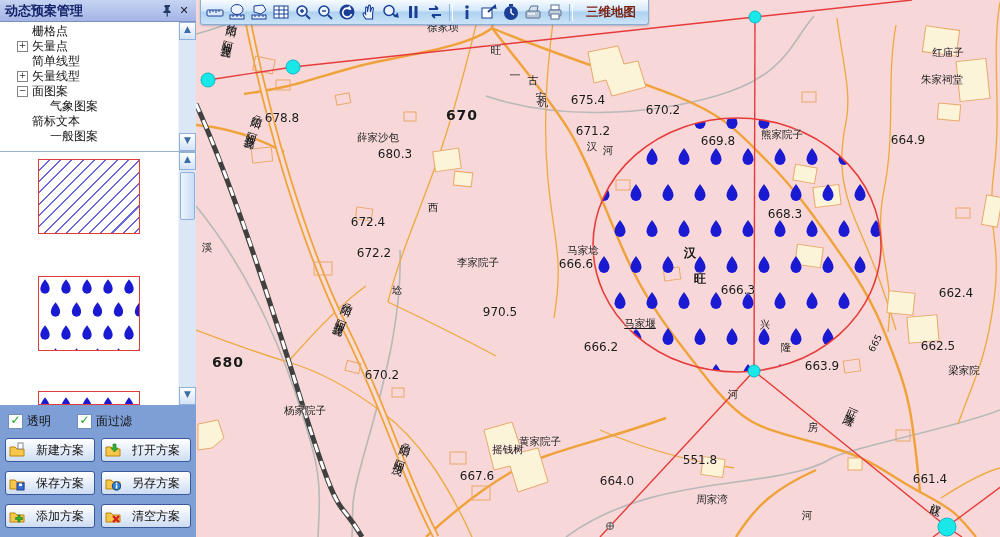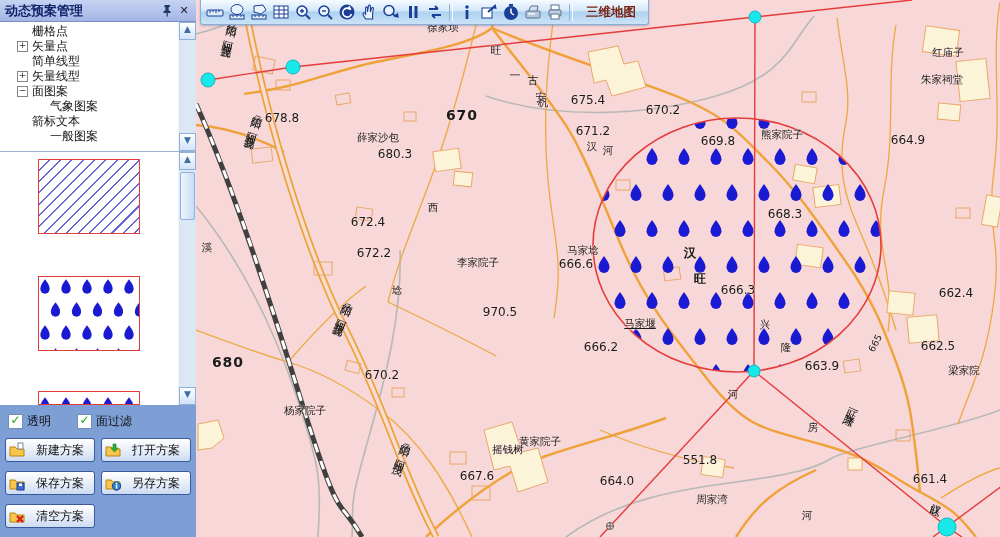--- a/index.html
+++ b/index.html
@@ -180,20 +180,27 @@
             <span class="lbl">保存方案</span>
           </button>
           <button class="pbtn">
             <svg width="16" height="16" viewBox="0 0 16 16">
               <path d="M1,5 l5,0 2,2 7,0 0,7 -14,0 z" fill="#f8c64a" stroke="#b8860b"></path>
               <circle cx="11.5" cy="11" r="4.2" fill="#2f7fd0" stroke="#16477e"></circle>
               <rect x="10.8" y="9.6" width="1.5" height="4" fill="#fff"></rect>
               <circle cx="11.55" cy="8.3" r=".9" fill="#fff"></circle>
             </svg>
             <span class="lbl">另存方案</span>
+          </button>
+          <button class="pbtn">
+            <svg width="16" height="16" viewBox="0 0 16 16">
+              <path d="M1,5 l5,0 2,2 7,0 0,7 -14,0 z" fill="#f8c64a" stroke="#b8860b"></path>
+              <path d="M11,7v2.5h2.5v2h-2.5v2.5h-2v-2.5H6.5v-2H9V7z" fill="#2fae2f" stroke="#1b7a1b" stroke-width=".6"></path>
+            </svg>
+            <span class="lbl">添加方案</span>
           </button>
           <button class="pbtn">
             <svg width="16" height="16" viewBox="0 0 16 16">
               <path d="M1,5 l5,0 2,2 7,0 0,7 -14,0 z" fill="#f8c64a" stroke="#b8860b"></path>
               <path d="M8,8 l6,6 M14,8 l-6,6" stroke="#d42020" stroke-width="2.4" fill="none"></path>
             </svg>
             <span class="lbl">清空方案</span>
           </button>
         </div>
     </div>

